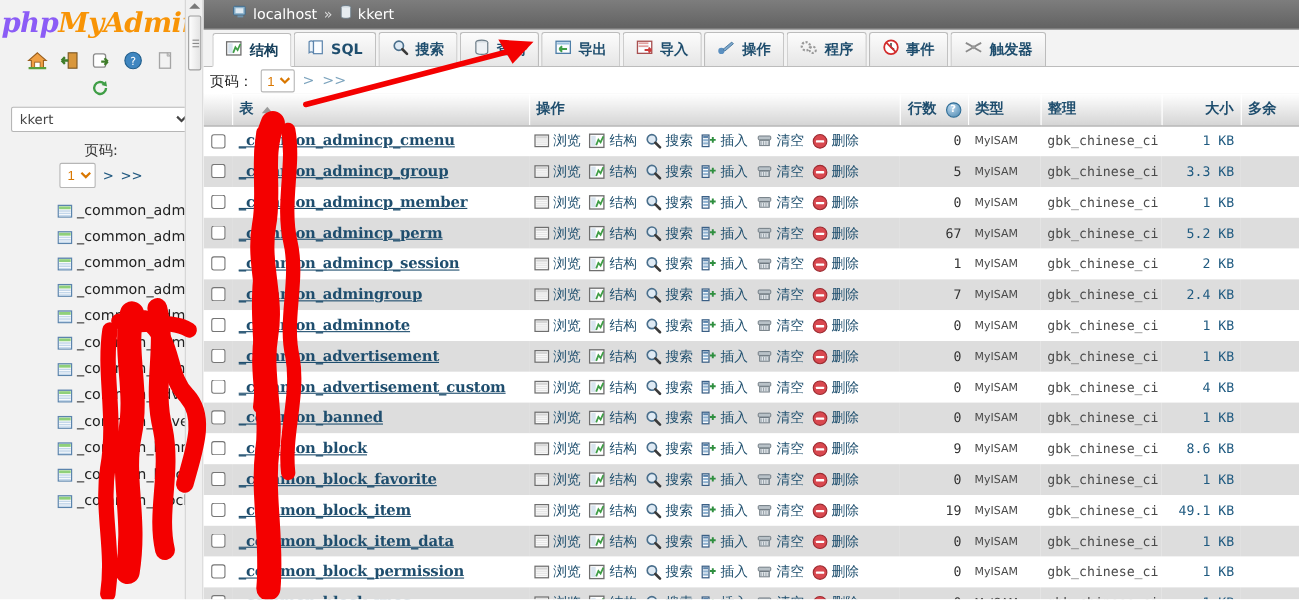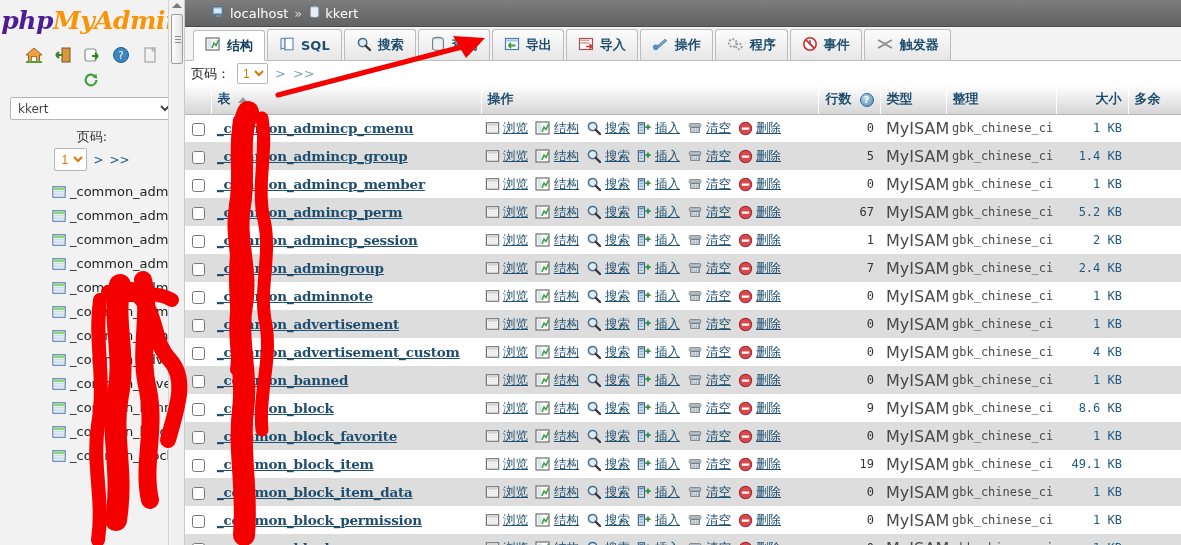--- a/index.html
+++ b/index.html
@@ -34,21 +34,21 @@
     padding-bottom: 2px;
   }
   .logo {
     font-family: "DejaVu Serif", "Liberation Serif", serif;
     font-style: italic;
     font-weight: bold;
     font-size: 25px;
     letter-spacing: -0.5px;
     white-space: nowrap;
   }
-  .logo .php { color: #4c1d95; }
+  .logo .php { color: #8b5cf6; }
   .logo .my { color: #f89406; }
   .logo .admin { color: #f89406; }
 
   .icon-row {
     display: flex;
     justify-content: center;
     gap: 9px;
     margin-top: 8px;
   }
   .icon-row2 {
@@ -266,35 +266,35 @@
   }
   tbody tr.odd td  { background: #fff; }
   tbody tr.even td { background: #dddddd; }
   tbody tr td.c-check { width: 26px; text-align: center; padding: 0 2px; }
   tbody tr td.c-name  { width: 270px; }
   tbody tr td.c-ops   { width: 337px; padding-left: 4px;}
   tbody tr td.c-rows  { width: 62px; text-align: right;
                         font-family: "DejaVu Sans Mono","Liberation Mono",monospace;
                         color: #333; font-size: 12px; }
   tbody tr td.c-type  { width: 66px; color: #4a4a4a;
-                        font-family: "DejaVu Sans","Liberation Sans",sans-serif; font-size:16px;}
+                        font-family: "DejaVu Sans","Liberation Sans",sans-serif; font-size:10px;}
   tbody tr td.c-coll  { width: 110px; color: #4a4a4a;
                         font-family: "DejaVu Sans Mono","Liberation Mono",monospace; font-size:12px;}
   tbody tr td.c-size  { width: 72px; text-align: right; color: #1f5a80;
                         font-family: "DejaVu Sans Mono","Liberation Mono",monospace; font-size:12px;}
   tbody tr td.c-over  { width: 50px; }
 
   .tname {
     color: #1f4e6e;
     font-family: "DejaVu Serif","Liberation Serif",serif;
     font-size: 13.5px;
     font-weight: bold;
     letter-spacing: -0.2px;
   }
-  .ops { display: flex; align-items: center; gap: 3px; text-decoration: underline; }
+  .ops { display: flex; align-items: center; gap: 3px; }
   .op {
     display: inline-flex; align-items: center; gap: 3px;
     color: #20506f; font-size: 12.5px; text-decoration: none;
     margin-right: 4px;
     cursor: pointer;
   }
   .op .t { white-space: nowrap; }
 
   input.cb {
     width: 13px; height: 13px; margin: 0;
@@ -819,21 +819,21 @@
                         <rect x="4" y="7" width="8" height="2.2" rx="0.6" fill="#fff"></rect>
                       </svg>
                     </span>
                     <span class="t">删除</span>
                   </a>
                 </div>
               </td>
               <td class="c-rows">5</td>
               <td class="c-type">MyISAM</td>
               <td class="c-coll">gbk_chinese_ci</td>
-              <td class="c-size"><span>1.4</span>&nbsp;<span>KB</span></td>
+              <td class="c-size"><span>3.3</span>&nbsp;<span>KB</span></td>
               <td class="c-over"></td>
             </tr>
             <tr class="odd">
               <td class="c-check"><input class="cb" type="checkbox" style=""></td>
               <td class="c-name"><a class="tname" href="#">_common_admincp_member</a></td>
               <td class="c-ops">
                 <div class="ops">
                   <a class="op" href="#">
                     <span class="opicon">
                       <svg width="15" height="14" viewBox="0 0 16 16">

